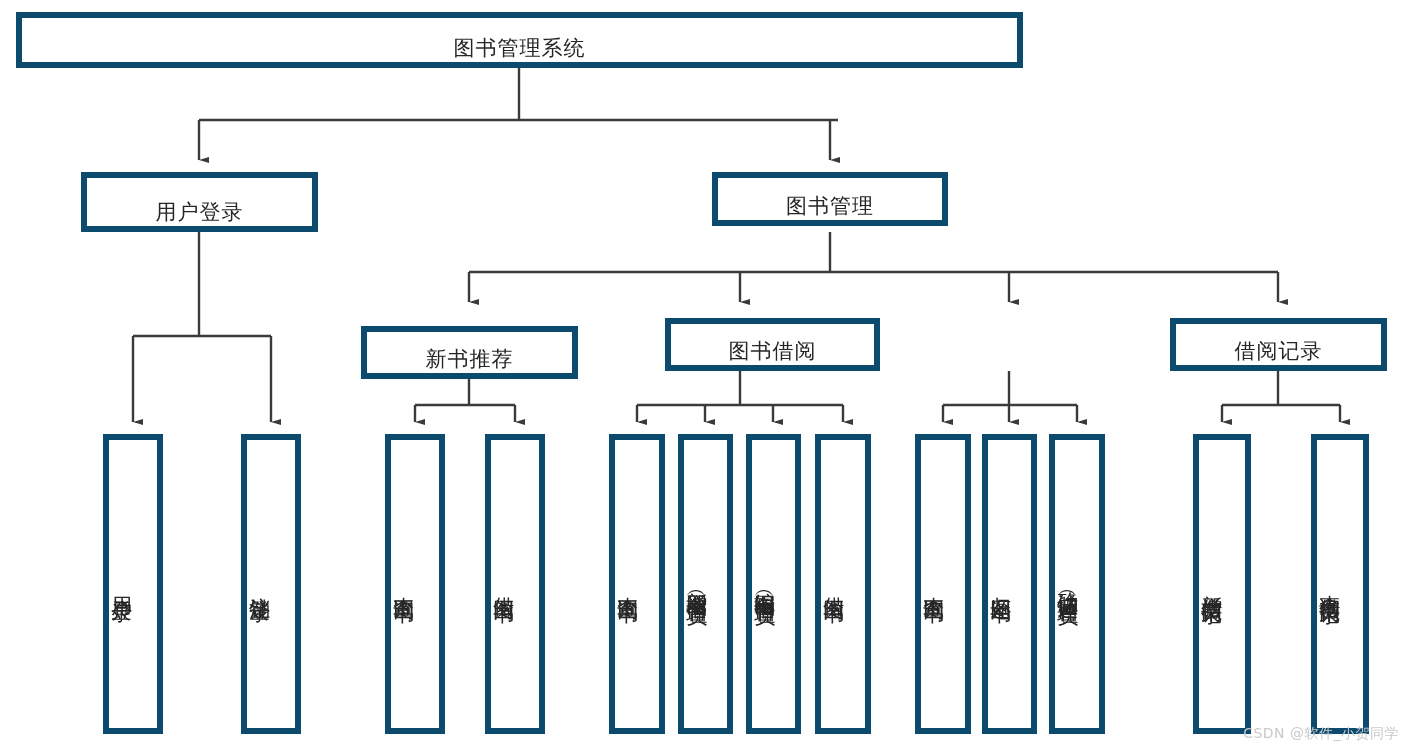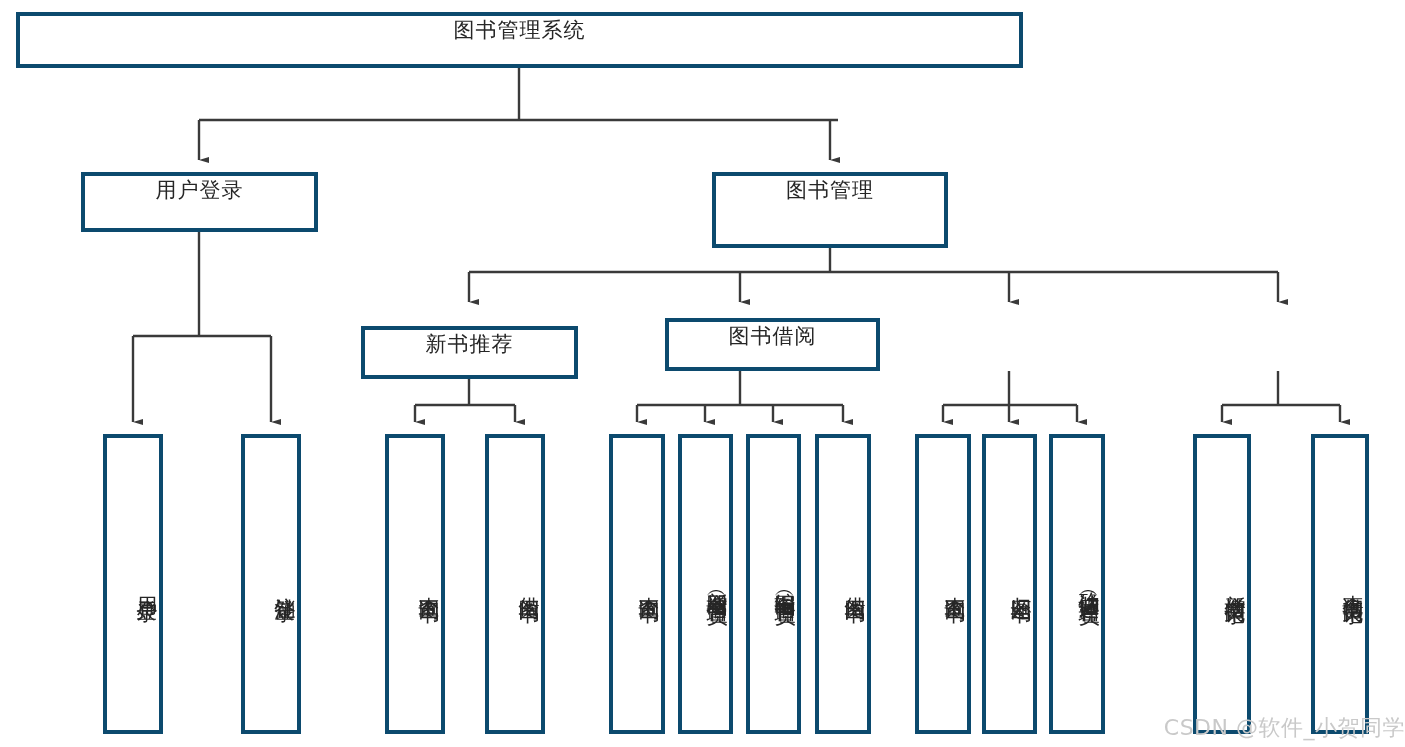--- a/index.html
+++ b/index.html
@@ -1,25 +1,25 @@
 <!DOCTYPE html>
 <html><head>
 <meta charset="utf-8">
 <style>
   html,body{margin:0;padding:0;background:#ffffff;}
   body{width:1405px;height:747px;font-family:"DejaVu Sans","Liberation Sans",sans-serif;overflow:hidden;}
   #stage{position:relative;width:1405px;height:747px;background:#fff;}
   svg#wires{position:absolute;left:0;top:0;width:1405px;height:747px;}
-  .node{position:absolute;box-sizing:border-box;background:#ffffff;border:4px solid #0c4a6e;
-        display:flex;align-items:flex-start;justify-content:center;color:#262626;}
+  .node{position:absolute;box-sizing:border-box;background:#ffffff;border:6px solid #0c4a6e;
+        display:flex;align-items:flex-end;justify-content:center;color:#262626;}
   .node.h{font-size:21px;letter-spacing:1px;}
   .node.v{font-size:21px;letter-spacing:2px;writing-mode:vertical-rl;text-orientation:upright;
           padding:8px 0;line-height:1.18;}
   .node.v > span{writing-mode:vertical-rl;text-orientation:upright;white-space:pre-line;}
-  .watermark{position:absolute;right:0;bottom:4px;font-size:22px;color:#c9c9c9;
+  .watermark{position:absolute;right:6px;bottom:4px;font-size:14px;color:#c9c9c9;
              letter-spacing:.5px;white-space:nowrap;}
 </style>
 </head>
 <body>
 
 <div id="stage">
 
   <svg id="wires" viewBox="0 0 1405 747">
     <defs>
       <marker id="arw" markerWidth="10" markerHeight="11" refX="3" refY="10" orient="auto" markerUnits="userSpaceOnUse">
@@ -70,29 +70,32 @@
     </g>
   </svg>
 
   <div class="node h" style="left:16px;top:12px;width:1007px;height:56px;">
     <span>图书管理系统</span>
   </div>
 
   <div class="node h" style="left:81px;top:172px;width:237px;height:60px;">
     <span>用户登录</span>
   </div>
-  <div class="node h" style="left:712px;top:172px;width:236px;height:76px;">
+  <div class="node h" style="left:712px;top:172px;width:236px;height:54px;">
     <span>图书管理</span>
   </div>
 
   <div class="node h" style="left:361px;top:326px;width:217px;height:53px;">
     <span>新书推荐</span>
   </div>
   <div class="node h" style="left:633px;top:318px;width:215px;height:53px;margin-left:32px;">
     <span>图书借阅</span>
+  </div>
+  <div class="node h" style="left:1170px;top:318px;width:217px;height:53px;">
+    <span>借阅记录</span>
   </div>
 
   <div class="node v" style="left:103px;top:434px;width:60px;height:300px;">
     <span>用户登录</span>
   </div>
   <div class="node v" style="left:241px;top:434px;width:60px;height:300px;">
     <span>注销登录</span>
   </div>
 
   <div class="node v" style="left:385px;top:434px;width:60px;height:300px;">

